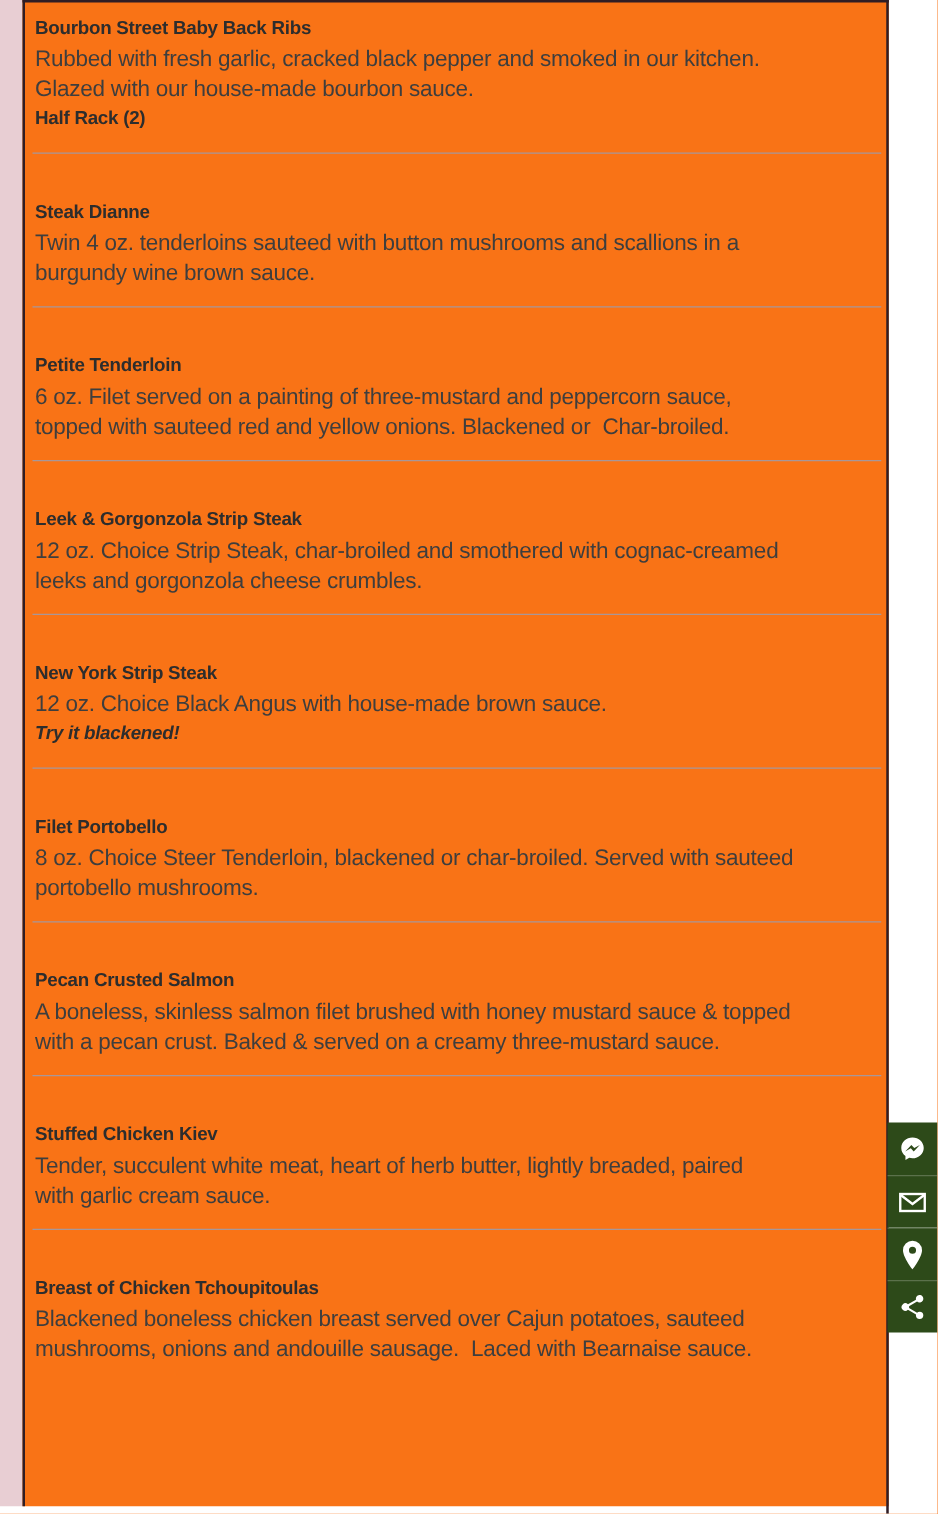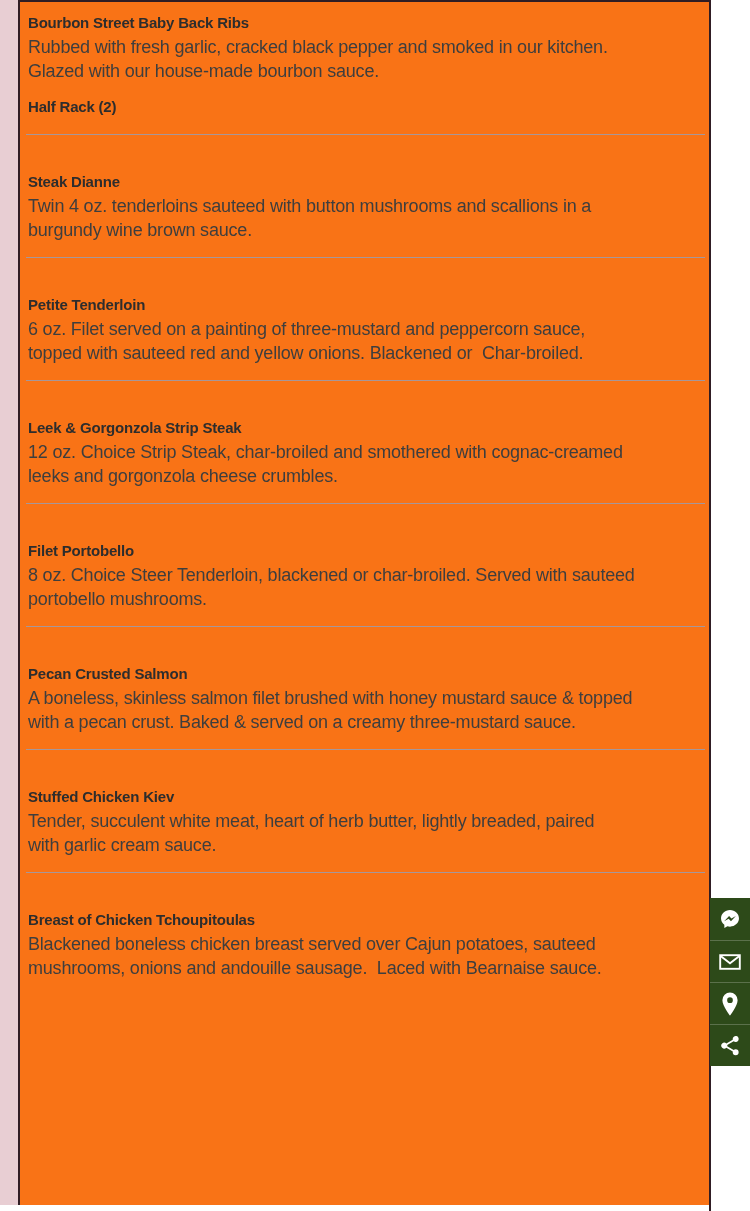--- a/index.html
+++ b/index.html
@@ -66,21 +66,20 @@
     color: #3e3e3e;
     letter-spacing: -0.2px;
     white-space: pre-wrap;
   }
   .item-note {
     font-size: 15px;
     line-height: 24px;
     font-weight: bold;
     color: #2d2d2d;
     letter-spacing: -0.2px;
-    margin-top: 12px;
   }
   .item-note.italic { font-style: italic; }
   
   .social-bar {
     position: absolute;
     left: 710px;
     top: 898px;
     width: 40px;
     display: flex;
     flex-direction: column;
@@ -130,20 +129,27 @@
   </div>
       <div class="menu-item">
     <div class="item-inner">
       <div class="item-name">Leek &amp; Gorgonzola Strip Steak</div>
       <div class="item-desc">12 oz. Choice Strip Steak, char-broiled and smothered with cognac-creamed<br>leeks and gorgonzola cheese crumbles.</div>
 
     </div>
   </div>
       <div class="menu-item">
     <div class="item-inner">
+      <div class="item-name">New York Strip Steak</div>
+      <div class="item-desc">12 oz. Choice Black Angus with house-made brown sauce.</div>
+      <div class="item-note italic">Try it blackened!</div>
+    </div>
+  </div>
+      <div class="menu-item">
+    <div class="item-inner">
       <div class="item-name">Filet Portobello</div>
       <div class="item-desc">8 oz. Choice Steer Tenderloin, blackened or char-broiled. Served with sauteed<br>portobello mushrooms.</div>
 
     </div>
   </div>
       <div class="menu-item">
     <div class="item-inner">
       <div class="item-name">Pecan Crusted Salmon</div>
       <div class="item-desc">A boneless, skinless salmon filet brushed with honey mustard sauce &amp; topped<br>with a pecan crust. Baked &amp; served on a creamy three-mustard sauce.</div>
 

